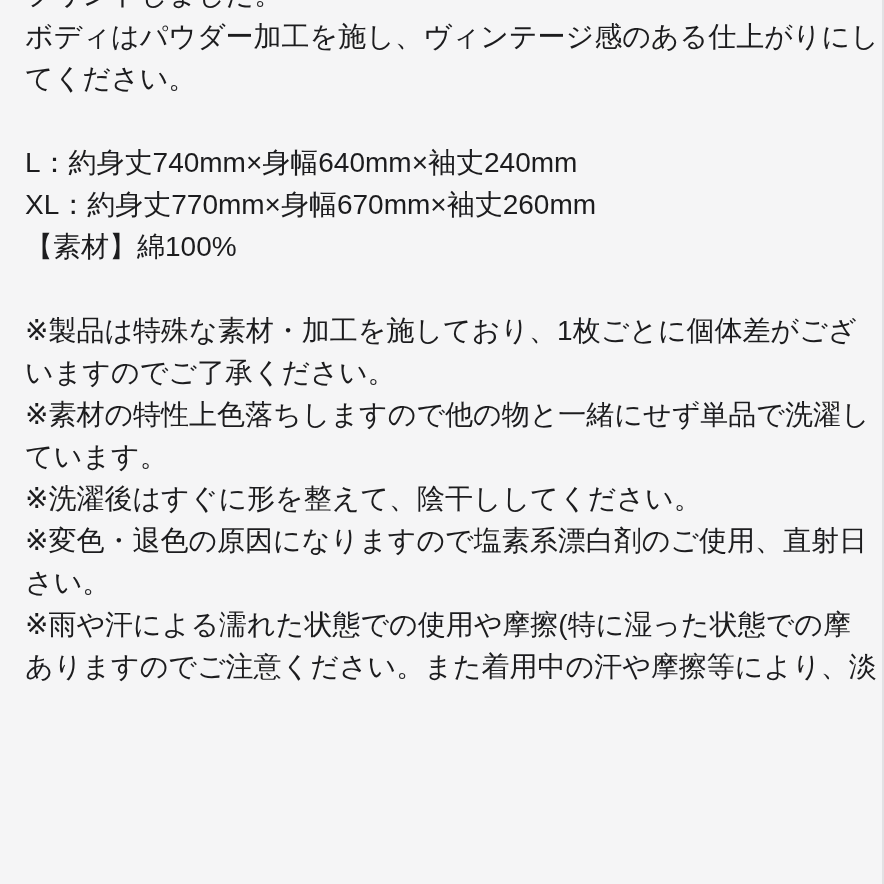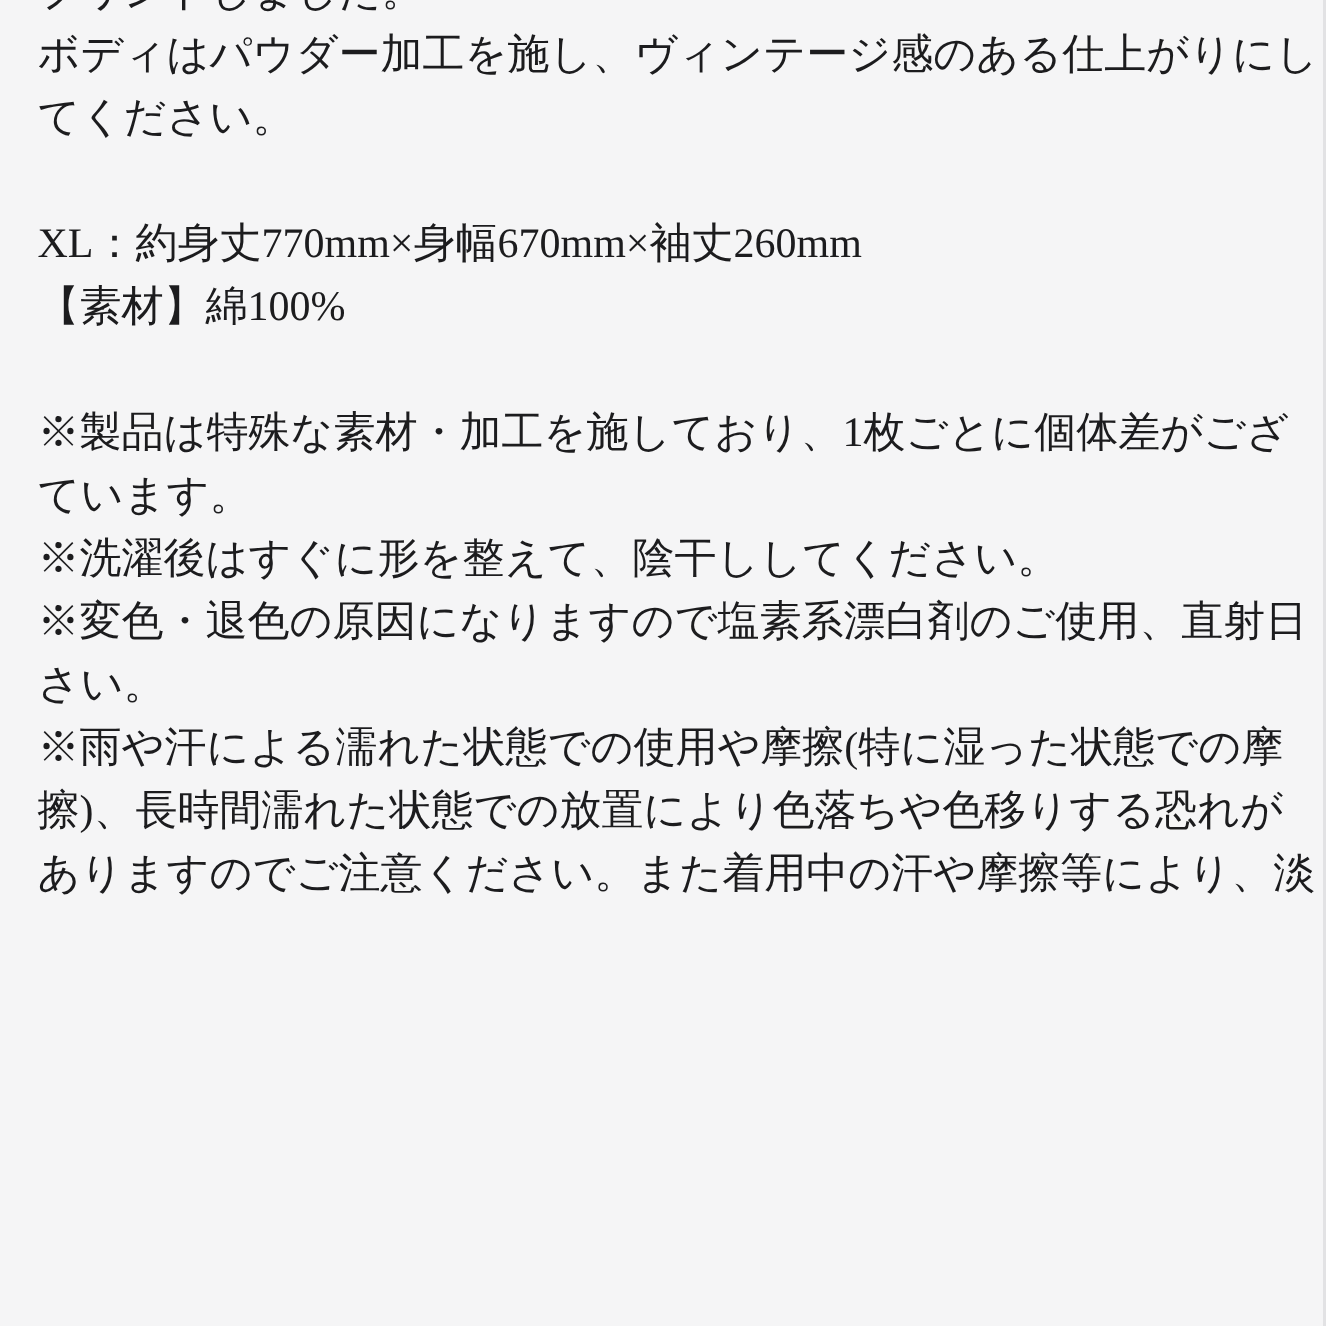--- a/index.html
+++ b/index.html
@@ -21,45 +21,46 @@
     font-family: "Liberation Sans", "DejaVu Sans", sans-serif;
     font-size: 28px;
     line-height: 42px;
     color: #1c1c1e;
     font-weight: 400;
   }
   .line {
     height: 42px;
     white-space: nowrap;
     overflow: visible;
-    font-family: Liberation Serif, serif;
   }
   .right-edge {
     position: absolute;
     top: 0;
     right: 0;
     width: 2px;
     height: 884px;
     background: rgba(60, 60, 70, 0.10);
   }
 </style>
 </head>
 <body>
 
 <div class="text-block">
   <div class="line">プリントしました。</div>
   <div class="line">ボディはパウダー加工を施し、ヴィンテージ感のある仕上がりにし</div>
   <div class="line">てください。</div>
   <div class="line"></div>
+  <div class="line">L：約身丈740mm×身幅640mm×袖丈240mm</div>
   <div class="line">XL：約身丈770mm×身幅670mm×袖丈260mm</div>
   <div class="line">【素材】綿100%</div>
   <div class="line"></div>
   <div class="line">※製品は特殊な素材・加工を施しており、1枚ごとに個体差がござ</div>
+  <div class="line">いますのでご了承ください。</div>
+  <div class="line">※素材の特性上色落ちしますので他の物と一緒にせず単品で洗濯し</div>
   <div class="line">ています。</div>
   <div class="line">※洗濯後はすぐに形を整えて、陰干ししてください。</div>
   <div class="line">※変色・退色の原因になりますので塩素系漂白剤のご使用、直射日</div>
   <div class="line">さい。</div>
   <div class="line">※雨や汗による濡れた状態での使用や摩擦(特に湿った状態での摩</div>
-  <div class="line">擦)、長時間濡れた状態での放置により色落ちや色移りする恐れが</div>
   <div class="line">ありますのでご注意ください。また着用中の汗や摩擦等により、淡</div>
 </div>
 
 <div class="right-edge"></div>
 
 </body></html>

